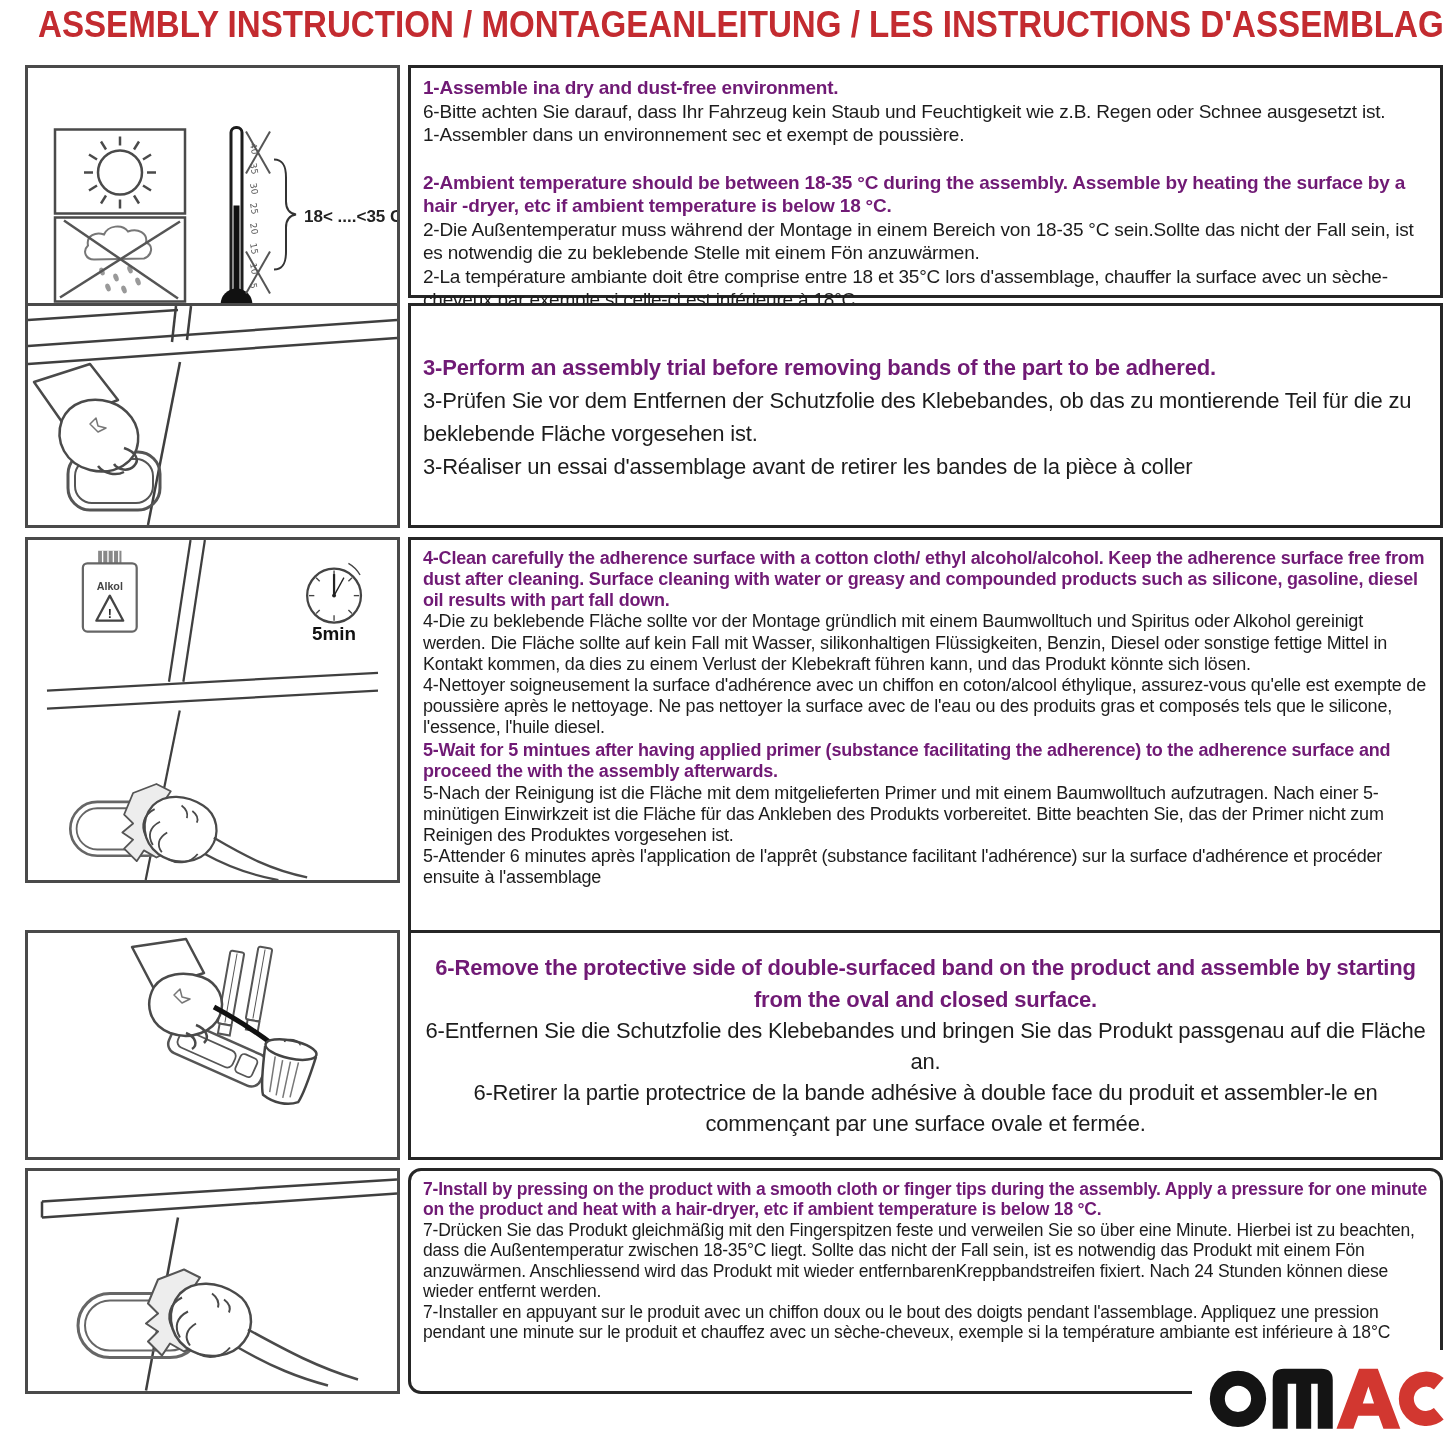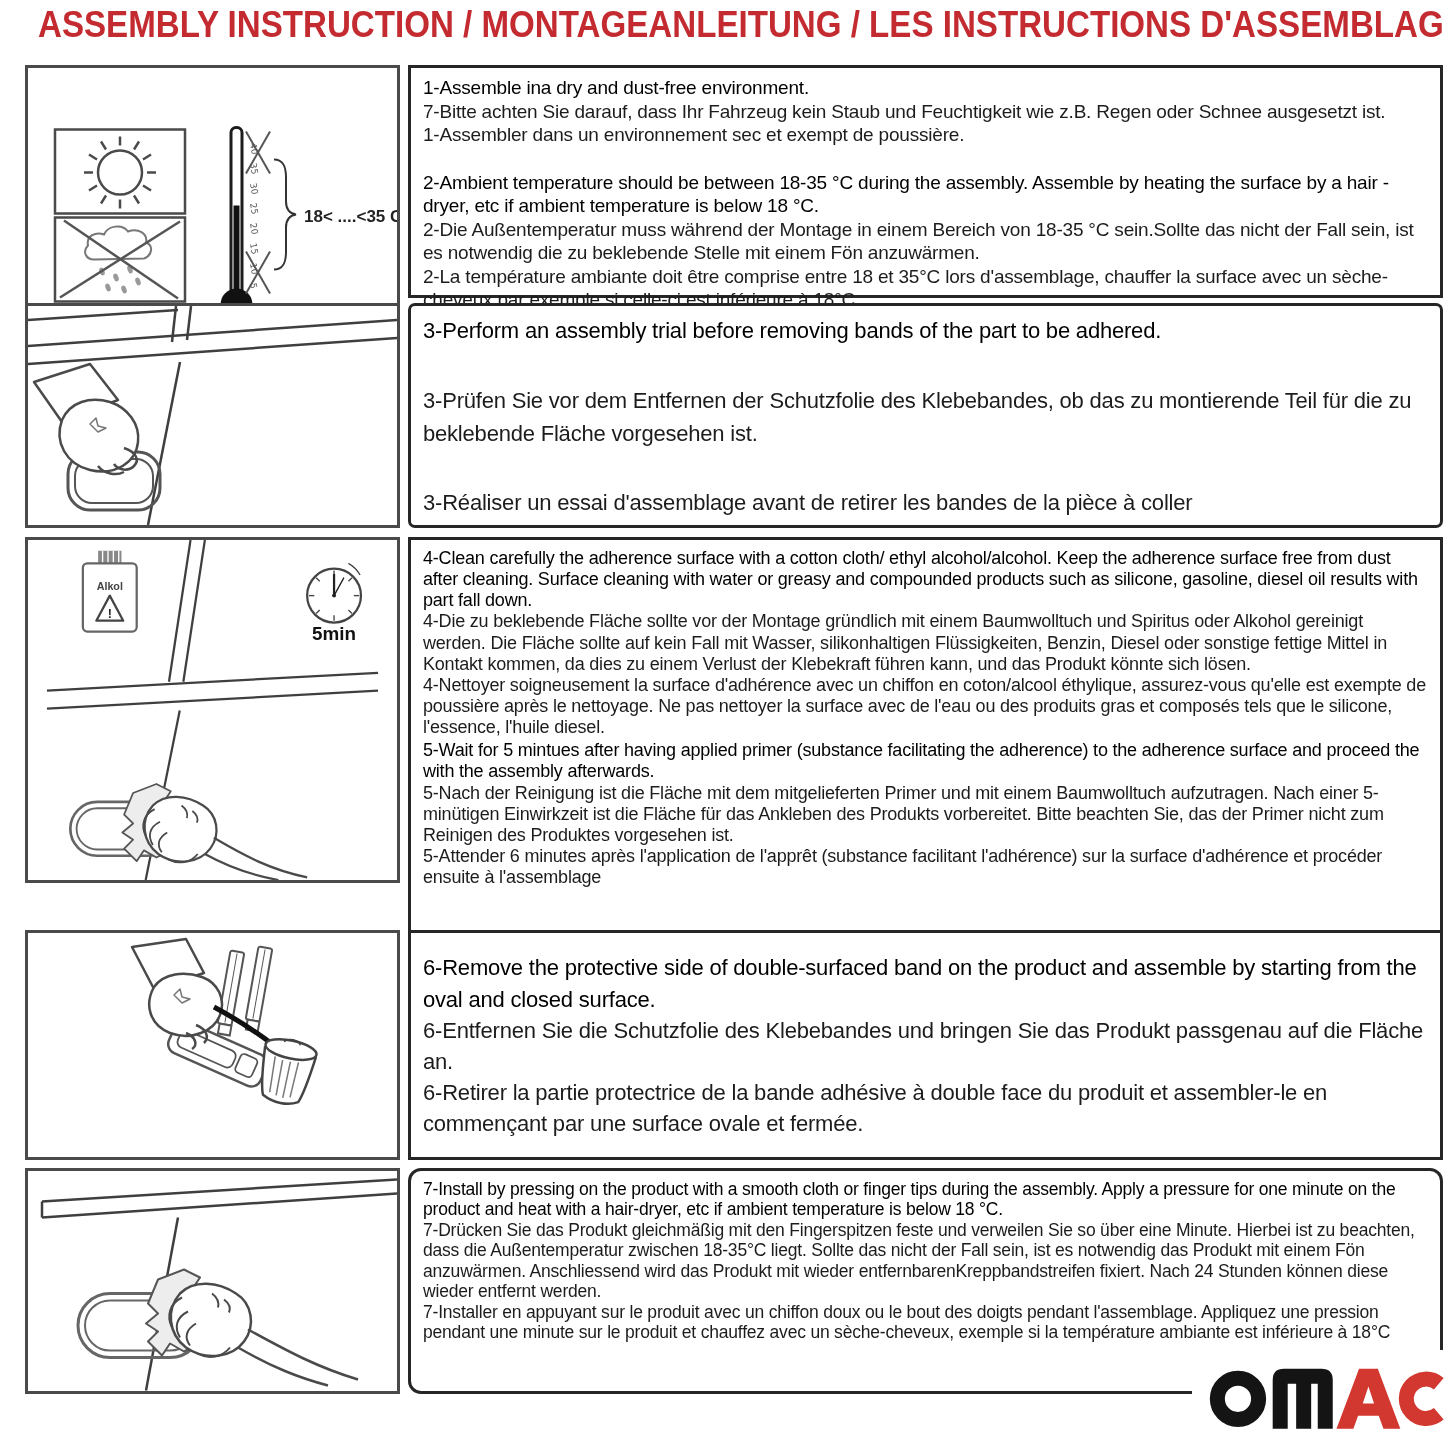--- a/index.html
+++ b/index.html
@@ -7,29 +7,29 @@
         font-family:"Liberation Sans", sans-serif;color:#1c1c1c;}
   .title{position:absolute;left:38px;top:4px;font-size:36px;font-weight:bold;color:#c32b30;
          white-space:nowrap;letter-spacing:0px;transform:scaleX(0.92);transform-origin:left top;}
   .row{position:absolute;left:0;width:1445px;}
   .illus{position:absolute;left:25px;width:375px;border:3px solid #4a4a4a;background:#fff;
          box-sizing:border-box;}
   .illus svg{display:block;width:100%;height:100%;}
   .textbox{position:absolute;left:408px;width:1035px;border:3px solid #262626;background:#fff;
            box-sizing:border-box;padding:8px 12px 6px 12px;}
   .textbox p{margin:0;letter-spacing:-0.2px;}
-  .textbox p.b{font-weight:normal;color:#000000;}
+  .textbox p.b{font-weight:bold;color:#701a75;}
   .textbox p.gap{margin-top:24px;}
   
   .s1 p{font-size:19px;line-height:1.24;}
-  .s2{display:flex;flex-direction:column;justify-content:space-between;border-radius:7px;}
+  .s2{display:flex;flex-direction:column;justify-content:center;}
   .s2 p{font-size:22px;line-height:1.5;}
   .s3 p{font-size:18px;line-height:1.175;}
   .s3 p.gap{margin-top:2px;}
-  .s4{display:flex;flex-direction:column;justify-content:center;}
+  .s4{display:flex;flex-direction:column;justify-content:center;text-align:center;}
   .s4 p{font-size:22px;line-height:1.42;}
   .s5 p{font-size:17.5px;line-height:1.17;}
   .logo{position:absolute;left:1192px;top:1350px;width:253px;height:92px;background:#fff;
         display:flex;align-items:center;justify-content:flex-end;padding-left:6px;}
   .logo svg{display:block;}
   line,path,rect,circle,ellipse{vector-effect:none;}
 </style>
 </head>
 <body>
 
@@ -94,21 +94,21 @@
             <line x1="218" y1="192" x2="242" y2="150"></line>
               <line x1="218" y1="150" x2="242" y2="192"></line>
           </g>
           <path d="M246,58 C256,58 258,66 258,76 L258,100 C258,108 262,112 268,113 C262,114 258,118 258,126 L258,150 C258,160 256,168 246,168" fill="none" stroke="#333" stroke-width="2"></path>
           <text x="276" y="120" font-size="17" font-weight="bold" fill="#222">18&lt; ....&lt;35 C</text>
         </g>
       </svg>
     </div>
     <div class="textbox s1" style="top:65px;height:233px;">
         <p class="b">1-Assemble ina dry and dust-free environment.</p>
-        <p>7-Bitte achten Sie darauf, dass Ihr Fahrzeug kein Staub und Feuchtigkeit wie z.B. Regen oder Schnee ausgesetzt ist.</p>
+        <p>6-Bitte achten Sie darauf, dass Ihr Fahrzeug kein Staub und Feuchtigkeit wie z.B. Regen oder Schnee ausgesetzt ist.</p>
         <p>1-Assembler dans un environnement sec et exempt de poussière.</p>
         <p class="b gap">2-Ambient temperature should be between 18-35 °C  during the assembly. Assemble by heating the surface by a hair -dryer, etc if ambient temperature is below 18 °C.</p>
         <p>2-Die Außentemperatur muss während der Montage in einem Bereich von 18-35 °C  sein.Sollte das nicht der Fall sein, ist es notwendig die zu beklebende Stelle mit einem Fön anzuwärmen.</p>
         <p>2-La température ambiante doit être comprise entre 18 et 35°C lors d'assemblage, chauffer la surface avec un sèche-cheveux par exemple si celle-ci est inférieure à 18°C.</p>
       </div>
   </div>
 
   <div class="row">
     <div class="illus" style="top:303px;height:225px;">
       <svg viewBox="0 0 369 219">

